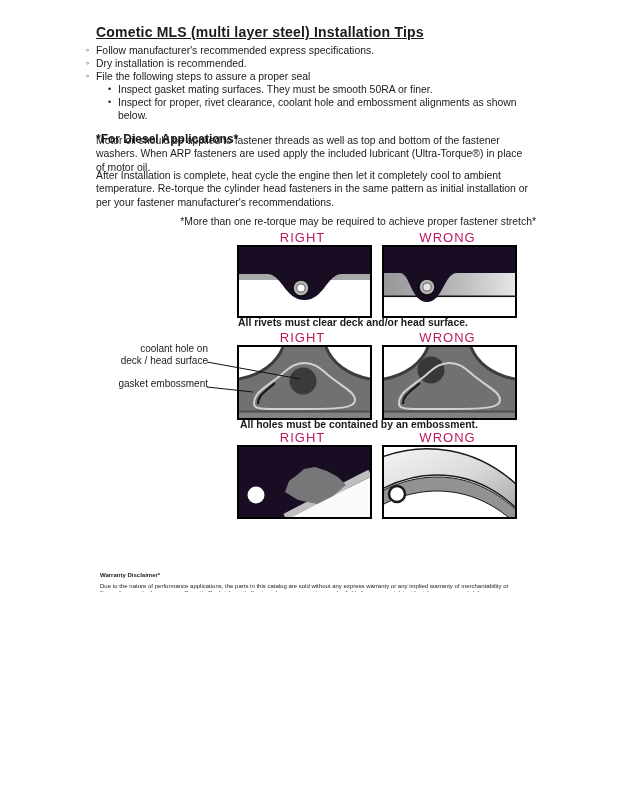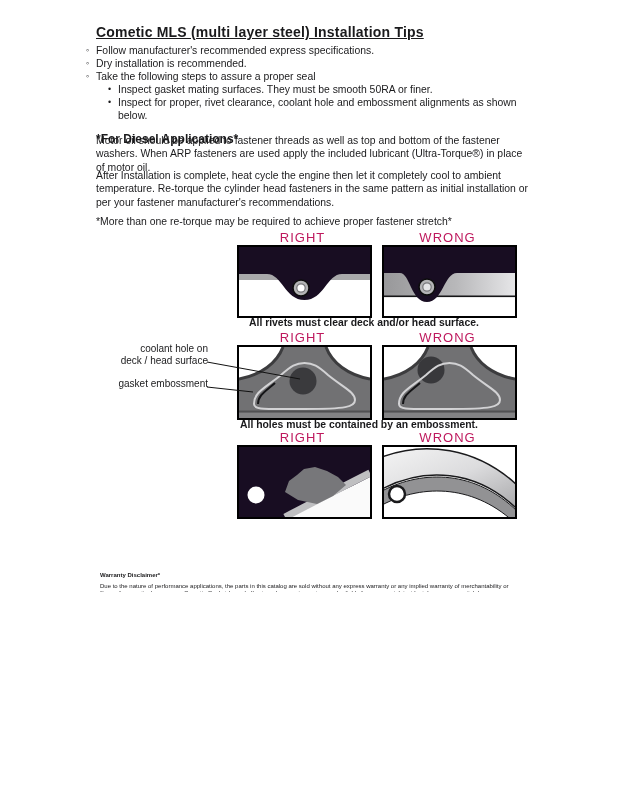--- a/index.html
+++ b/index.html
@@ -48,36 +48,36 @@
     <div class="tiprow">
       <span class="mk">◦</span>
       <span>Follow manufacturer's recommended express specifications.</span>
     </div>
     <div class="tiprow">
       <span class="mk">◦</span>
       <span>Dry installation is recommended.</span>
     </div>
     <div class="tiprow">
       <span class="mk">◦</span>
-      <span>Take the following steps to assure a proper seal</span>
+      <span>File the following steps to assure a proper seal</span>
     </div>
     <div class="tiprow sub">
       <span class="mk">•</span>
       <span>Inspect gasket mating surfaces.  They must be smooth 50RA or finer.</span>
     </div>
     <div class="tiprow sub">
       <span class="mk">•</span>
       <span>Inspect for proper, rivet clearance, coolant hole and embossment alignments as shown below.</span>
     </div>
   </div>
 
   <div class="abs h2" style="left:96px;top:132px;text-align:center;">*For Diesel Applications*</div>
   <div class="abs para" style="left:96px;top:134px;width:436px;">Motor oil should be applied to fastener threads as well as top and bottom of the fastener washers. When ARP fasteners are used apply the included lubricant (Ultra-Torque®) in place of motor oil.</div>
   <div class="abs para" style="left:96px;top:169px;width:436px;">After Installation is complete, heat cycle the engine then let it completely cool to ambient temperature. Re-torque the cylinder head fasteners in the same pattern as initial installation or per your fastener manufacturer's recommendations.</div>
-  <div class="abs para" style="left:96px;top:215px;width:440px;">*More than one re-torque may be required to achieve proper fastener stretch*</div>
+  <div class="abs para" style="left:96px;top:215px;width:440px;text-align:right;">*More than one re-torque may be required to achieve proper fastener stretch*</div>
 
   <div class="abs" style="left:237px;top:228px;">
     <span class="figlabel">RIGHT</span><span class="figlabel" style="margin-left:14px;">WRONG</span>
   </div>
 
   <div class="abs panel" style="left:237px;top:245px;">
     <svg width="131" height="69" viewBox="0 0 131 69">
       <rect x="0" y="0" width="131" height="69" fill="#ffffff"></rect>
       <rect x="0" y="27" width="131" height="6" fill="#a9a9ab"></rect>
       <path d="M0,0 H131 V27 H103 C88,27 85,53 65.5,53 C46,53 43,27 28,27 H0 Z" fill="#180d22"></path>
@@ -90,21 +90,21 @@
     <svg width="131" height="69" viewBox="0 0 131 69">
       <rect x="0" y="0" width="131" height="69" fill="#ffffff"></rect>
       <rect x="0" y="26" width="131" height="23" fill="url(#gradDeck)"></rect>
       <rect x="0" y="48.5" width="131" height="1.6" fill="#151517"></rect>
       <path d="M0,0 H131 V26 H73 C60,26 59,55 43,55 C27,55 26,26 16,26 H0 Z" fill="#180d22"></path>
       <circle cx="43" cy="40" r="8" stroke="#0c0c0c" stroke-width="1.5" fill="#b4b4b6"></circle>
       <circle cx="43" cy="40" r="4.2" fill="#e4e4e6" stroke="#77777a" stroke-width="1.2"></circle>
     </svg>
   </div>
 
-  <div class="abs caption" style="left:238px;top:317px;margin-left:11px;">All rivets must clear deck and/or head surface.</div>
+  <div class="abs caption" style="left:238px;top:317px;">All rivets must clear deck and/or head surface.</div>
 
   <div class="abs" style="left:237px;top:328px;">
     <span class="figlabel">RIGHT</span><span class="figlabel" style="margin-left:14px;">WRONG</span>
   </div>
 
   <div class="abs panel" style="left:237px;top:345px;height:71px;">
     <svg width="131" height="71" viewBox="0 0 131 71">
       <rect x="0" y="0" width="131" height="71" fill="#717173"></rect>
       <path d="M0,0 L44,0 C38,16 22,28 0,32 Z" fill="#ffffff"></path>
       <path d="M131,0 L87,0 C93,16 109,28 131,32 Z" fill="#ffffff"></path>

